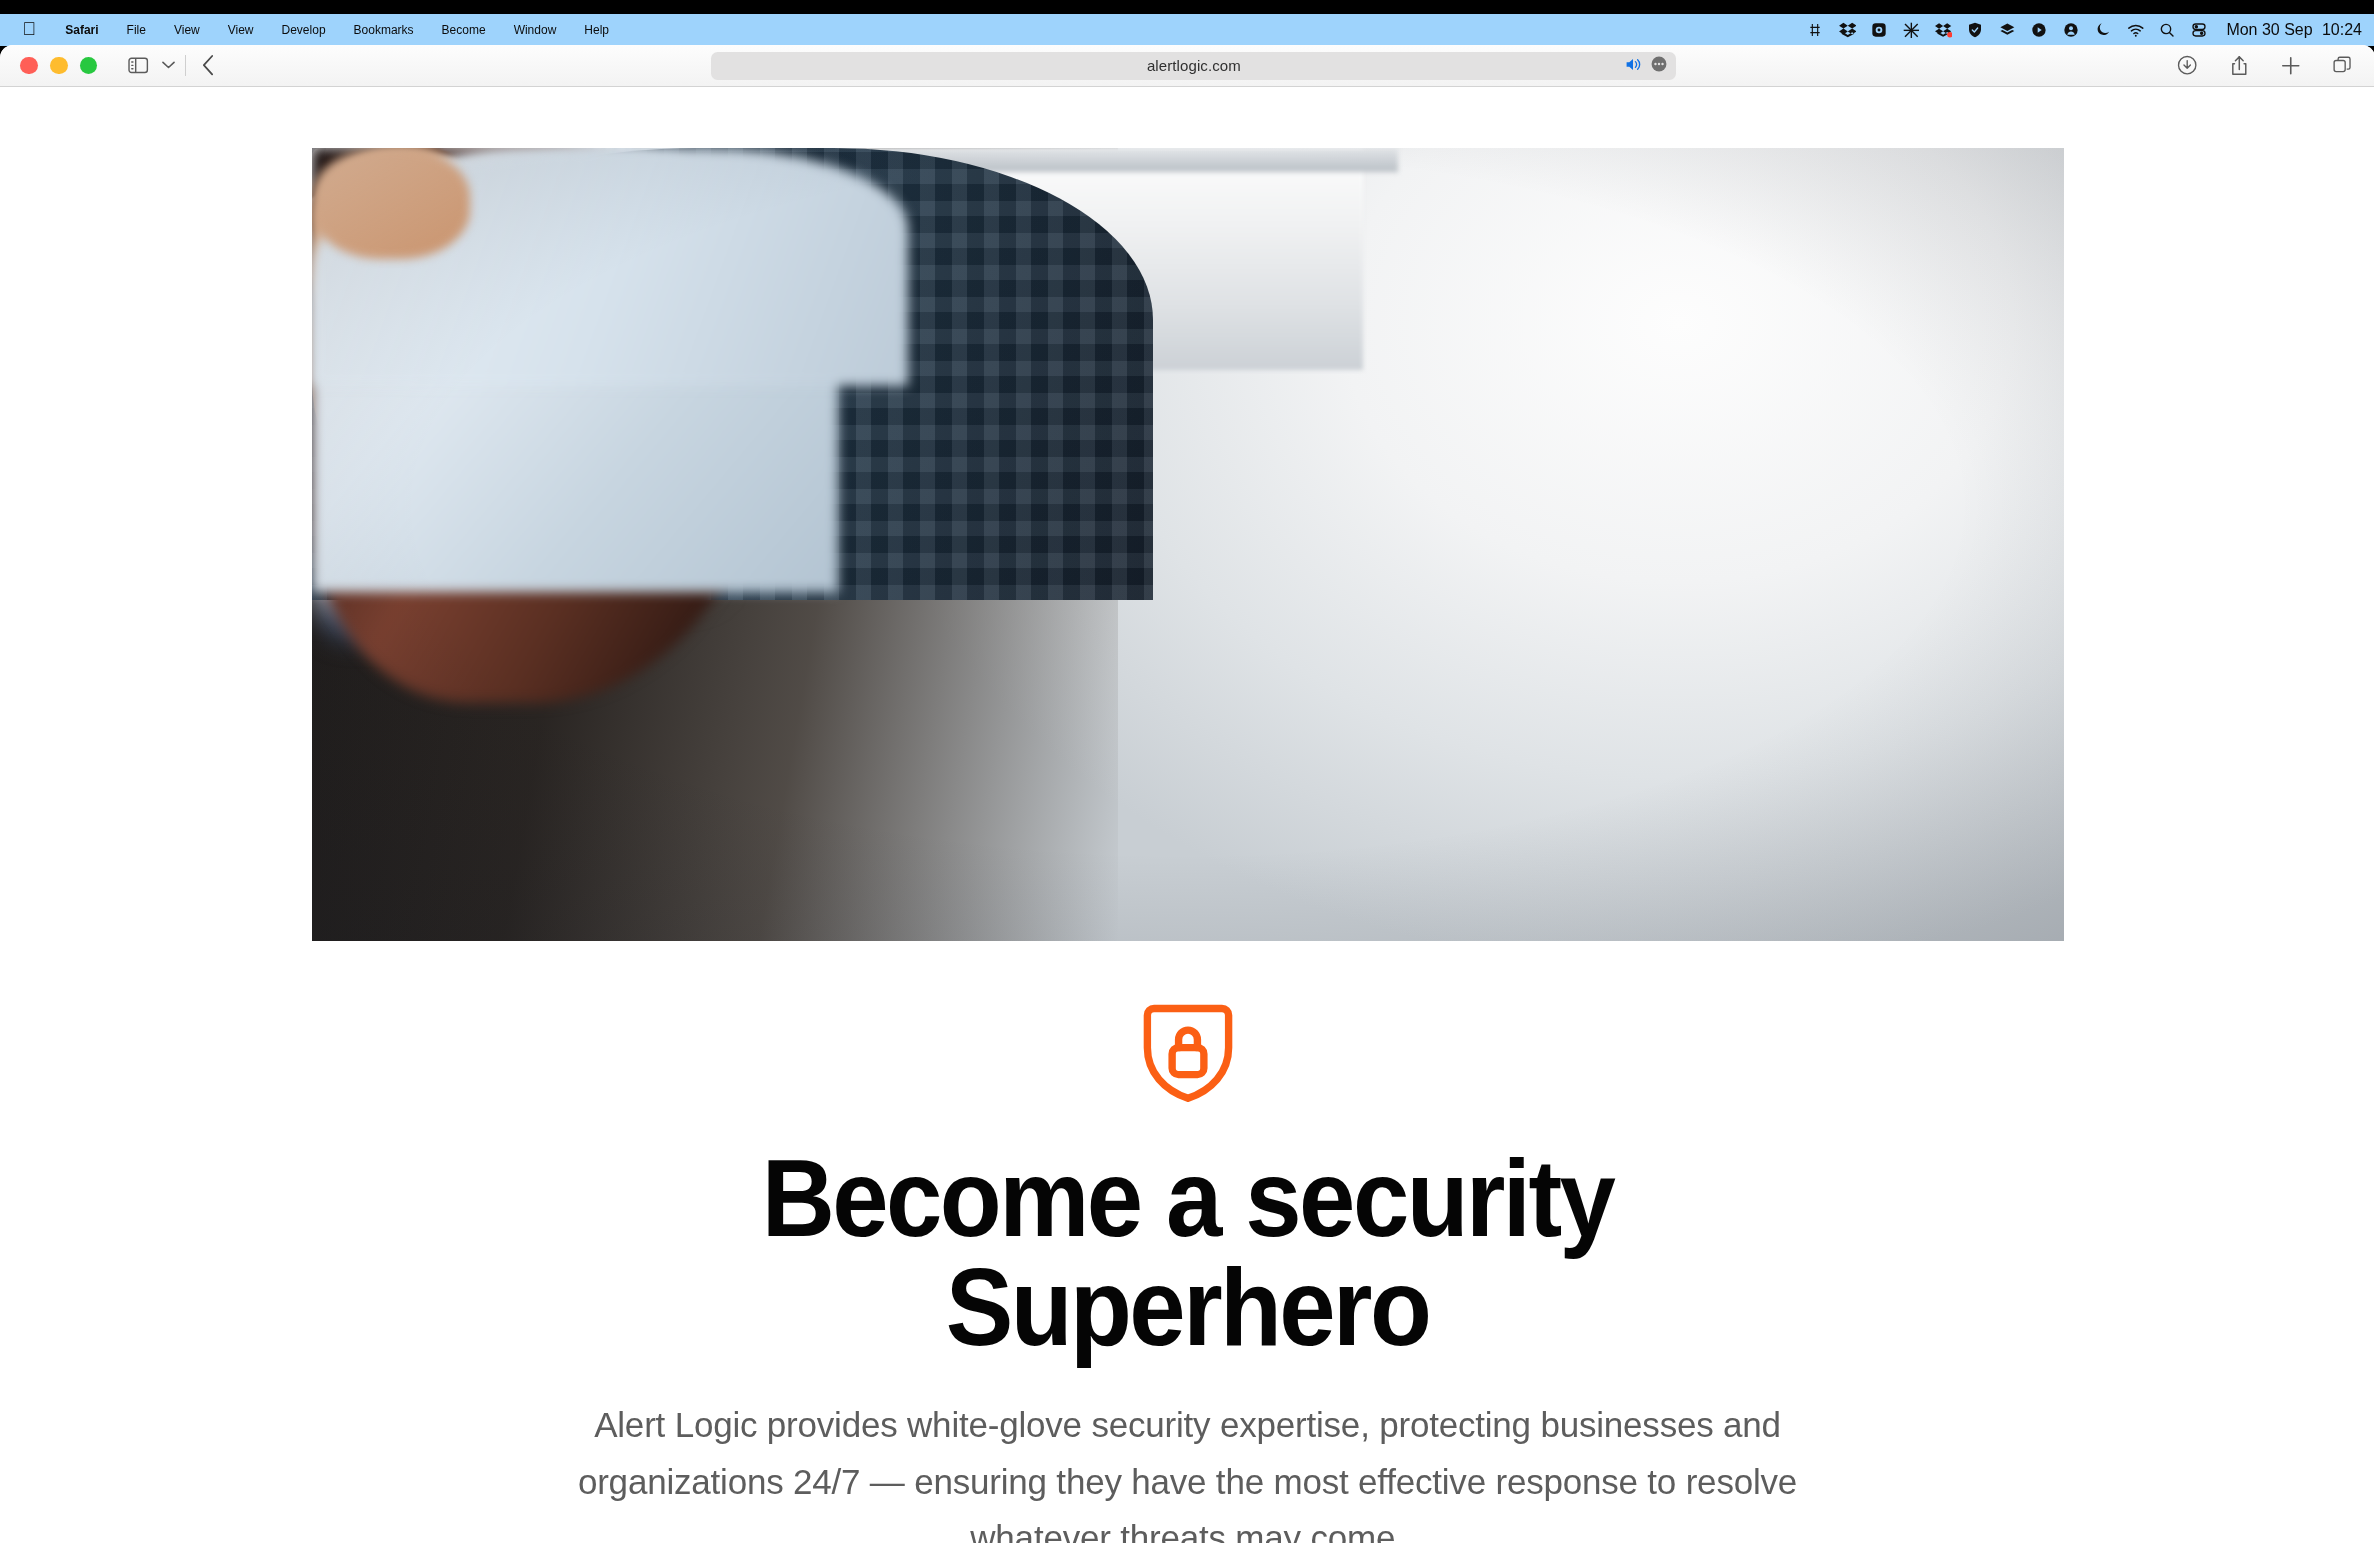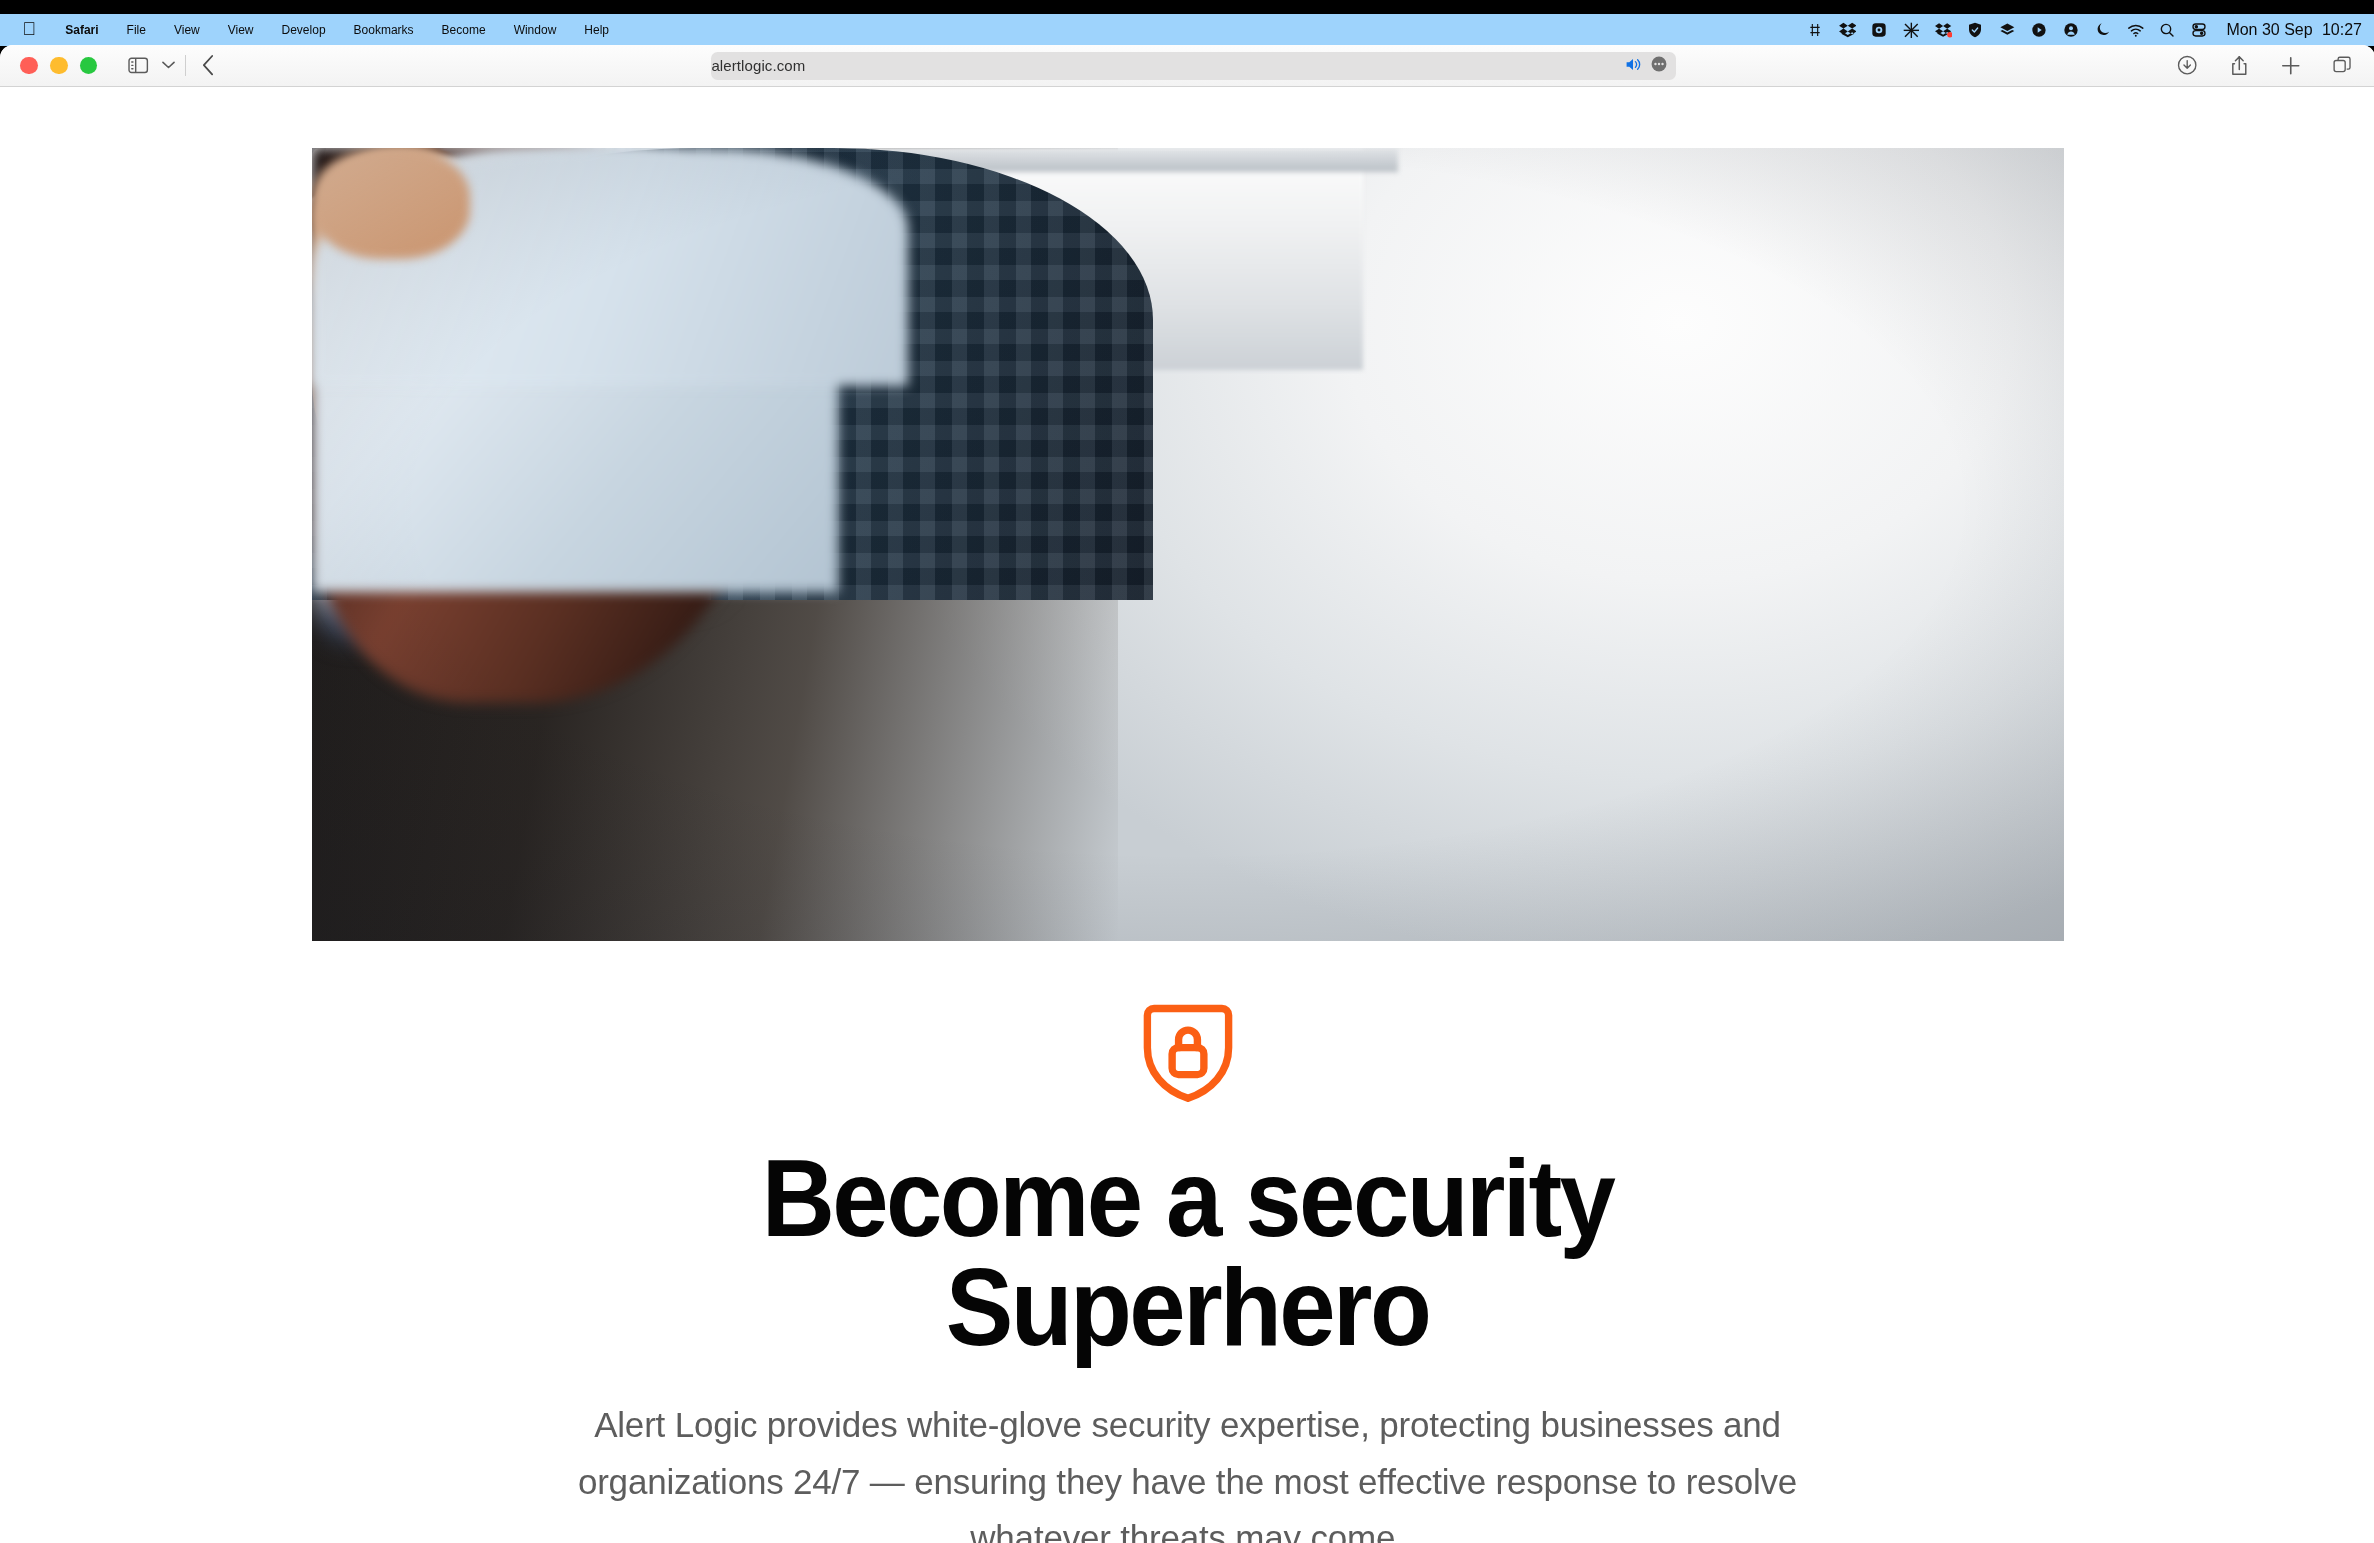--- a/index.html
+++ b/index.html
@@ -61,21 +61,21 @@
     color:#5b5b5b;
   }
   .tb-btn.narrow { width:24px; }
   .tb-sep { width:0.9px; height:20.4px; background:#cfcfcf; margin:0 4.6px; }
 
   .urlbar-wrap { flex:1; display:flex; justify-content:center; }
   .urlbar {
     position:relative;
     width:965px; height:28px;
     background:#e2e1e1; border-radius:6.5px;
-    display:flex; align-items:center; 
+    display:flex; align-items:center; justify-content:center;
   }
   .url-text { font-size:15px; color:#303030; letter-spacing:0.1px; }
   .url-right { position:absolute; right:9.3px; top:0; height:28px; display:flex; align-items:center; gap:8.3px; }
   .tb-right { display:flex; align-items:center; gap:16.7px; margin-left:7.4px; }
 
   
   .page { position:relative; width:100%; height:1456px; background:#fff; overflow:hidden; }
 
   .site-header {
     position:absolute; left:312px; top:0; width:1752px; height:61px;
@@ -398,21 +398,21 @@
         </svg>
       </span>
       <span class="status-icon">
         <svg width="16" height="16" viewBox="0 0 24 24" fill="none" stroke="#111" stroke-width="2" stroke-linecap="round">
           <rect x="3" y="3" width="18" height="8" rx="4"></rect>
           <rect x="3" y="13" width="18" height="8" rx="4"></rect>
           <circle cx="8" cy="7" r="1.6" fill="#111"></circle>
           <circle cx="16" cy="17" r="1.6" fill="#111"></circle>
         </svg>
       </span>
-      <span class="clock"><span>Mon 30 Sep</span><span class="sep"></span><span>10:27</span></span>
+      <span class="clock"><span>Mon 30 Sep</span><span class="sep"></span><span>10:24</span></span>
     </div>
   </div>
 
   <div class="safari-window">
 
     <div class="toolbar">
       <div class="traffic">
         <span class="dot red"></span>
         <span class="dot yellow"></span>
         <span class="dot green"></span>

